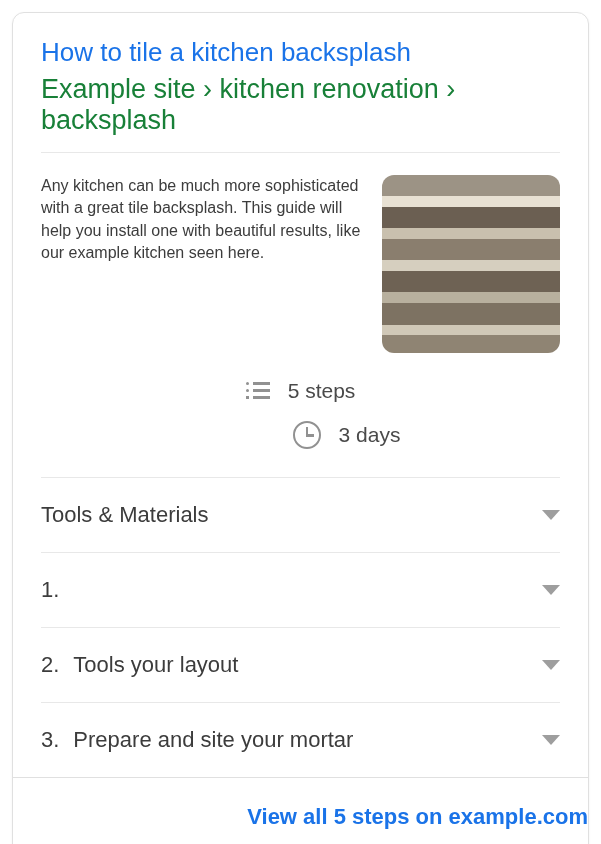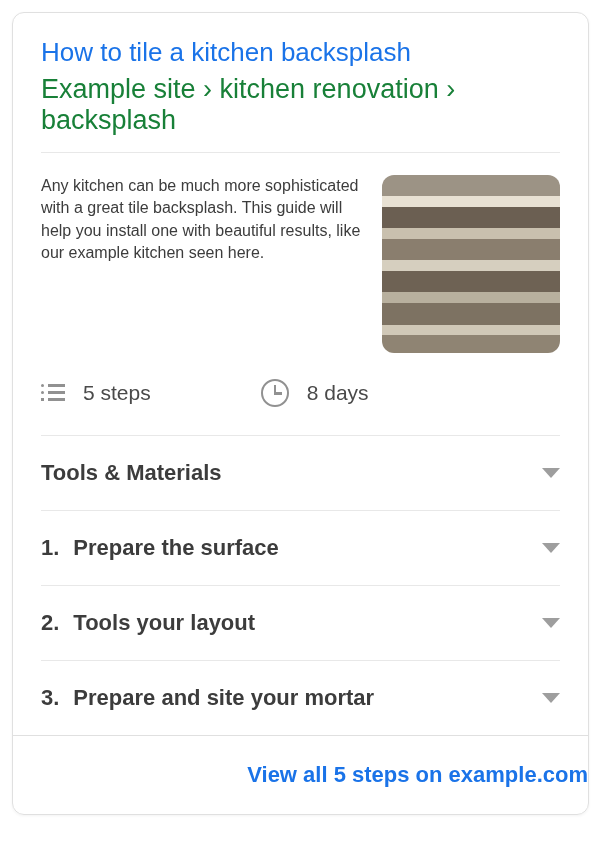--- a/index.html
+++ b/index.html
@@ -66,20 +66,21 @@
         #d0c8b7 84%, #d0c8b7 90%,
         #8f8473 90%, #8f8473 100%);
     }
     .meta {
       display: flex;
       align-items: center;
       padding: 22px 28px 28px 28px;
       gap: 18px;
       color: #4a4a4a;
       font-size: 21px;
+      flex-direction: column;
     }
     .meta-group {
       display: flex;
       align-items: center;
       gap: 18px;
     }
     .meta-group:nth-child(2) { margin-left: 92px; }
     .icon-list {
       display: inline-block;
       width: 24px;
@@ -107,21 +108,20 @@
     }
     .section-inner {
       margin: 0 28px;
       border-top: 1px solid #e8e8e8;
       padding: 24px 0;
       display: flex;
       align-items: center;
       justify-content: space-between;
       color: #3c3c3c;
       font-size: 22px;
-      font-weight: bold;
     }
     .step-row {
       display: flex;
       gap: 14px;
     }
     .chevron {
       width: 0; height: 0;
       border-left: 9px solid transparent;
       border-right: 9px solid transparent;
       border-top: 10px solid #9e9e9e;
@@ -161,33 +161,32 @@
         <span class="list-dot" style="left:0;top:8px"></span>
         <span class="list-line" style="left:0;top:15px;width:3px"></span>
         <span class="list-line" style="left:7px;top:1px;width:17px"></span>
         <span class="list-line" style="left:7px;top:8px;width:17px"></span>
         <span class="list-line" style="left:7px;top:15px;width:17px"></span>
       </span>
       <span>5 steps</span>
     </div>
     <div class="meta-group">
       <span class="clock-icon"></span>
-      <span>8 days</span>
+      <span>3 days</span>
     </div>
   </div>
 
   <div class="section-inner">
     <span>Tools &amp; Materials</span>
     <span class="chevron"></span>
   </div>
 
   <div class="section-inner">
     <span class="step-row">
       <span>1.</span>
-      <span>Prepare the surface</span>
     </span>
     <span class="chevron"></span>
   </div>
 
   <div class="section-inner">
     <span class="step-row">
       <span>2.</span>
       <span>Tools your layout</span>
     </span>
     <span class="chevron"></span>

